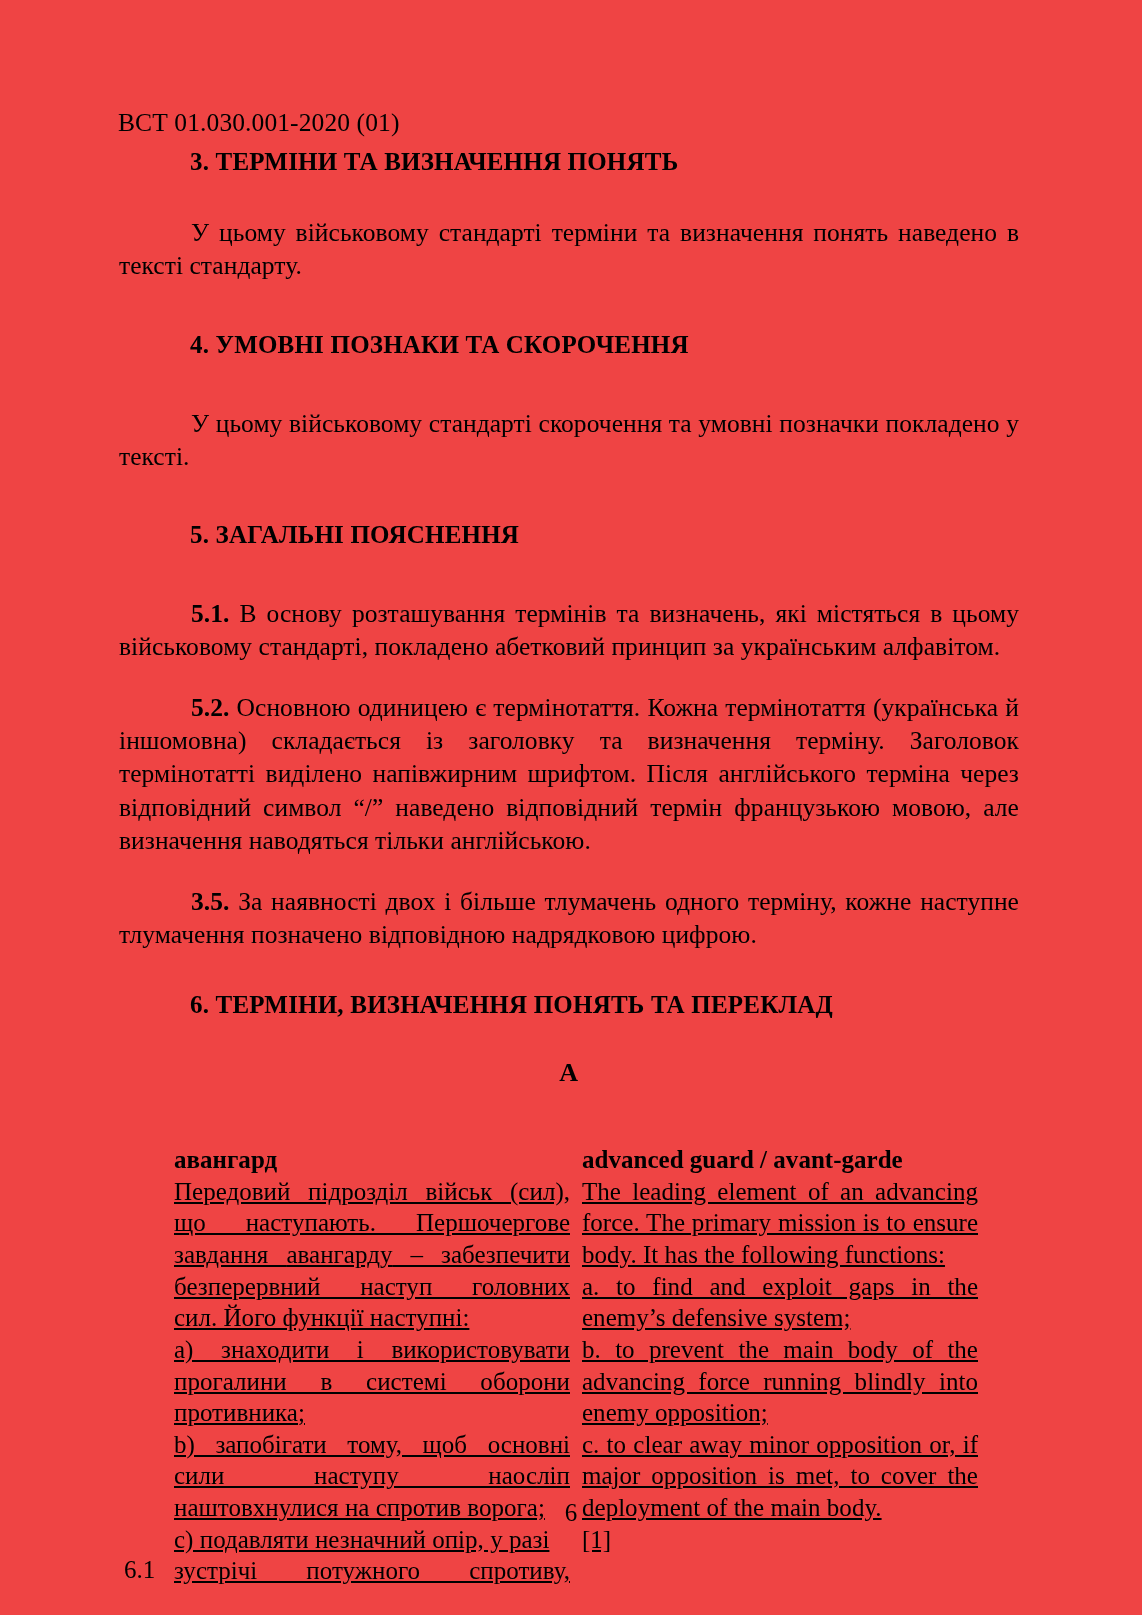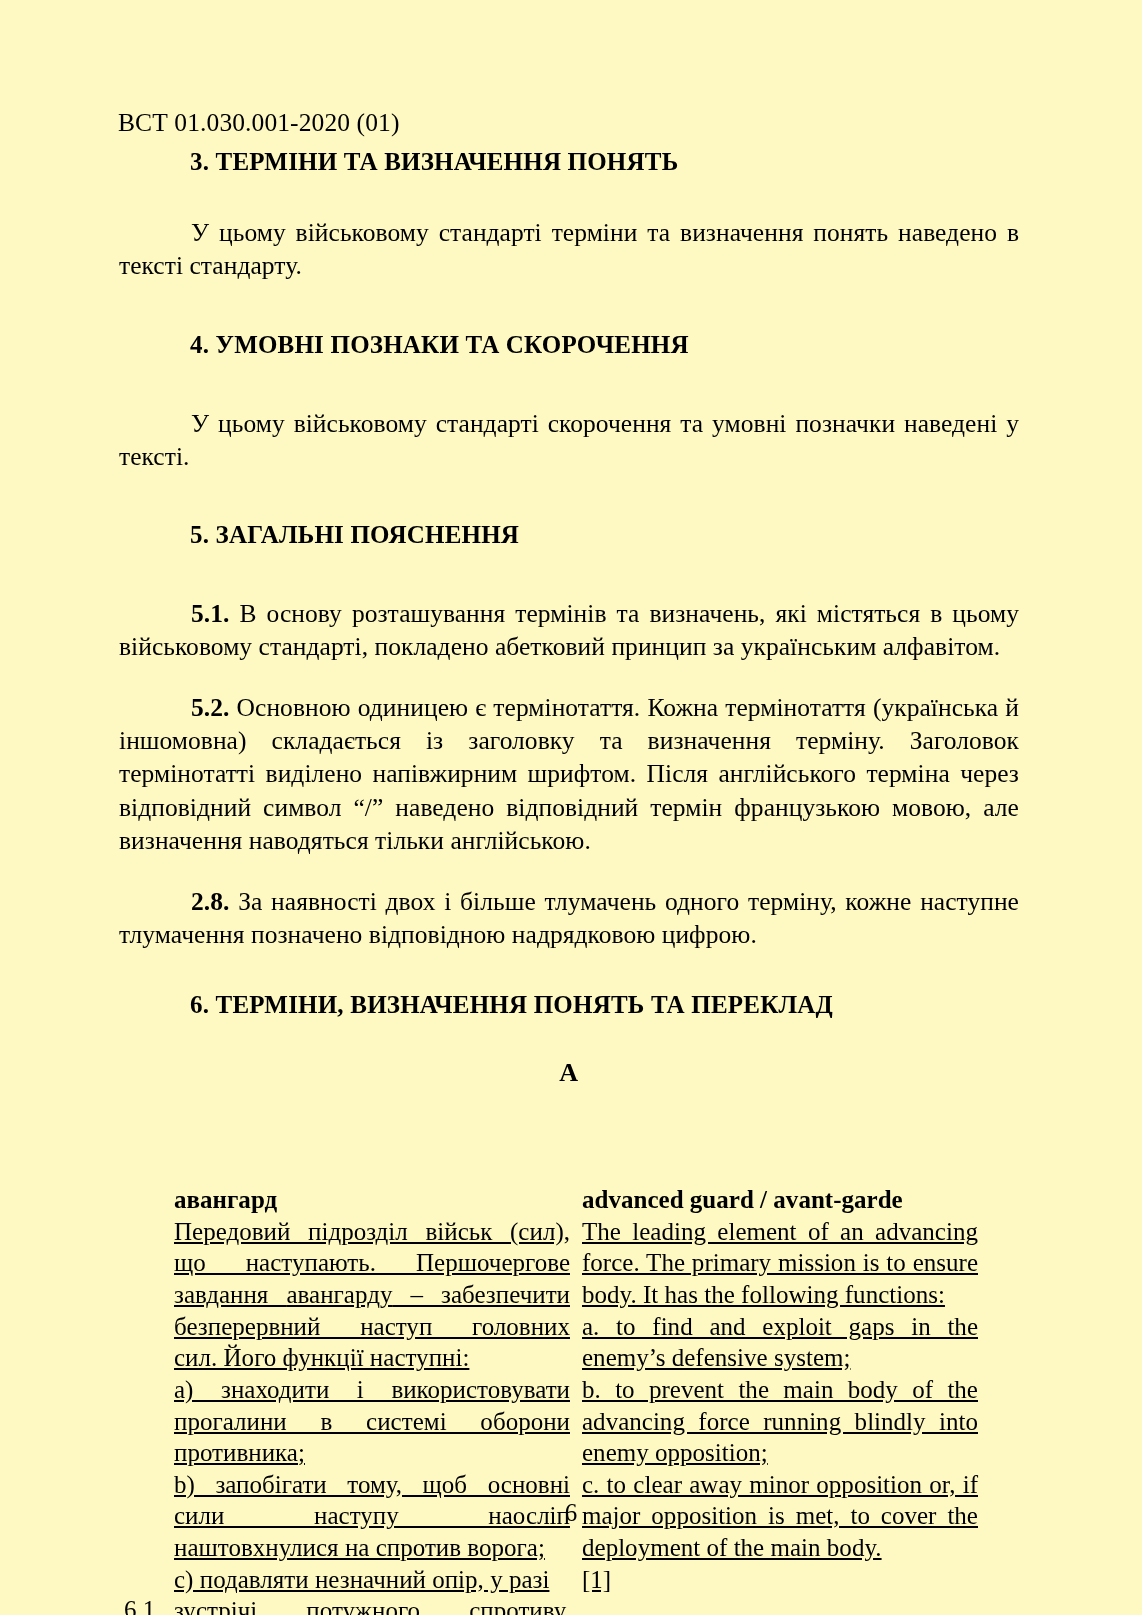--- a/index.html
+++ b/index.html
@@ -9,21 +9,21 @@
   }
   body {
     font-family: "Liberation Serif", "DejaVu Serif", serif;
     color: #000000;
   }
   .page {
     position: relative;
     width: 1142px;
     height: 1615px;
     margin: 0 auto;
-    background: #fef9c3;
+    background: #ef4444;
     box-sizing: border-box;
     padding: 108px 122px 0 118px;
     overflow: hidden;
   }
   .doc-header {
     font-size: 25.5px;
     line-height: 1.15;
     letter-spacing: 0.1px;
     margin: 0 0 10px 0;
   }
@@ -88,21 +88,20 @@
     font-size: 25px;
     line-height: 1.265;
     text-align: justify;
     text-align-last: left;
     letter-spacing: 0.02px;
   }
   .col .term-head {
     font-weight: bold;
     display: block;
     text-align: left;
-    margin-top: 40px;
   }
   .col .term-body { display: block; }
   .col .line {
     display: block;
     text-align: justify;
     text-align-last: justify;
     white-space: nowrap;
     text-decoration: underline;
   }
   .col .line.last {
@@ -129,34 +128,34 @@
   <div class="doc-header">ВСТ 01.030.001-2020 (01)</div>
 
   <h2 class="section-heading">3. ТЕРМІНИ ТА ВИЗНАЧЕННЯ ПОНЯТЬ</h2>
   <div class="gap-md"></div>
   <p class="body-para">У цьому військовому стандарті терміни та визначення понять наведено в тексті стандарту.</p>
 
   <div class="gap-lg"></div>
 
   <h2 class="section-heading">4. УМОВНІ ПОЗНАКИ ТА СКОРОЧЕННЯ</h2>
   <div class="gap-lg"></div>
-  <p class="body-para">У цьому військовому стандарті скорочення та умовні позначки наведені у тексті.</p>
+  <p class="body-para">У цьому військовому стандарті скорочення та умовні позначки покладено у тексті.</p>
 
   <div class="gap-lg"></div>
 
   <h2 class="section-heading">5. ЗАГАЛЬНІ ПОЯСНЕННЯ</h2>
 
   <div class="gap-lg"></div>
   <p class="body-para"><span class="num">5.1.</span><span> В основу розташування термінів та визначень, які містяться в цьому військовому стандарті, покладено абетковий принцип за українським алфавітом.</span></p>
 
   <div class="gap-sm"></div>
   <p class="body-para"><span class="num">5.2.</span><span> Основною одиницею є термінотаття. Кожна термінотаття (українська й іншомовна) складається із заголовку та визначення терміну. Заголовок термінотатті виділено напівжирним шрифтом. Після англійського терміна через відповідний символ “/” наведено відповідний термін французькою мовою, але визначення наводяться тільки англійською.</span></p>
 
   <div class="gap-sm"></div>
-  <p class="body-para"><span class="num">2.8.</span><span> За наявності двох і більше тлумачень одного терміну, кожне наступне тлумачення позначено відповідною надрядковою цифрою.</span></p>
+  <p class="body-para"><span class="num">3.5.</span><span> За наявності двох і більше тлумачень одного терміну, кожне наступне тлумачення позначено відповідною надрядковою цифрою.</span></p>
 
   <div class="gap-md"></div>
   <h2 class="section-heading">6. ТЕРМІНИ, ВИЗНАЧЕННЯ ПОНЯТЬ ТА ПЕРЕКЛАД</h2>
 
   <div class="gap-md"></div>
   <div class="letter-divider">А</div>
 
   <div class="gap-xl"></div>
 
   <div class="entry">

